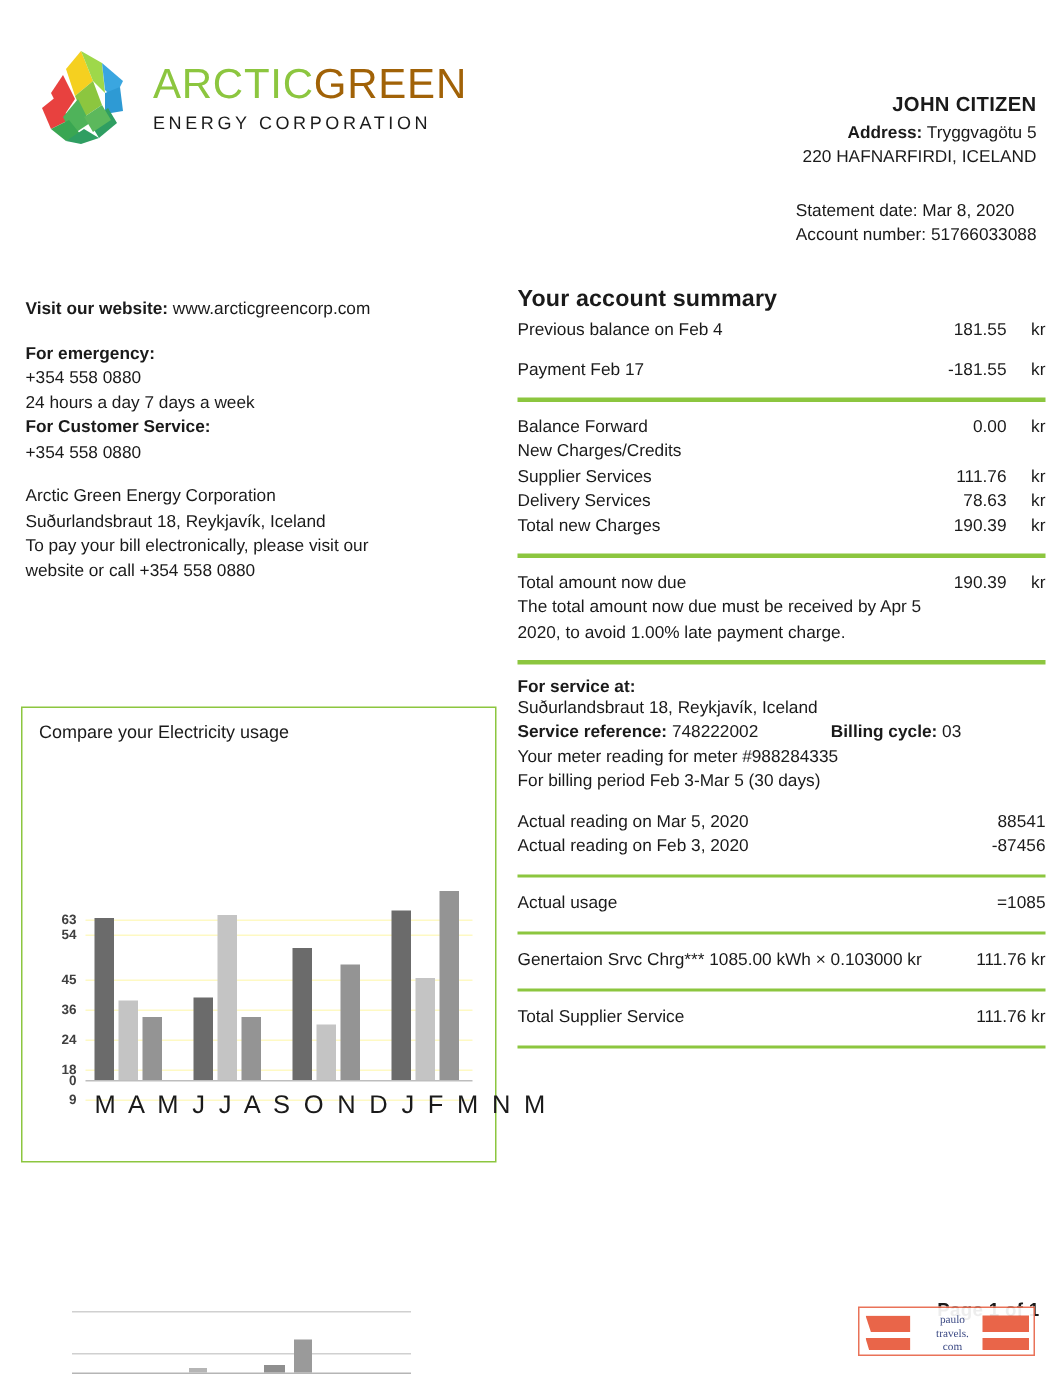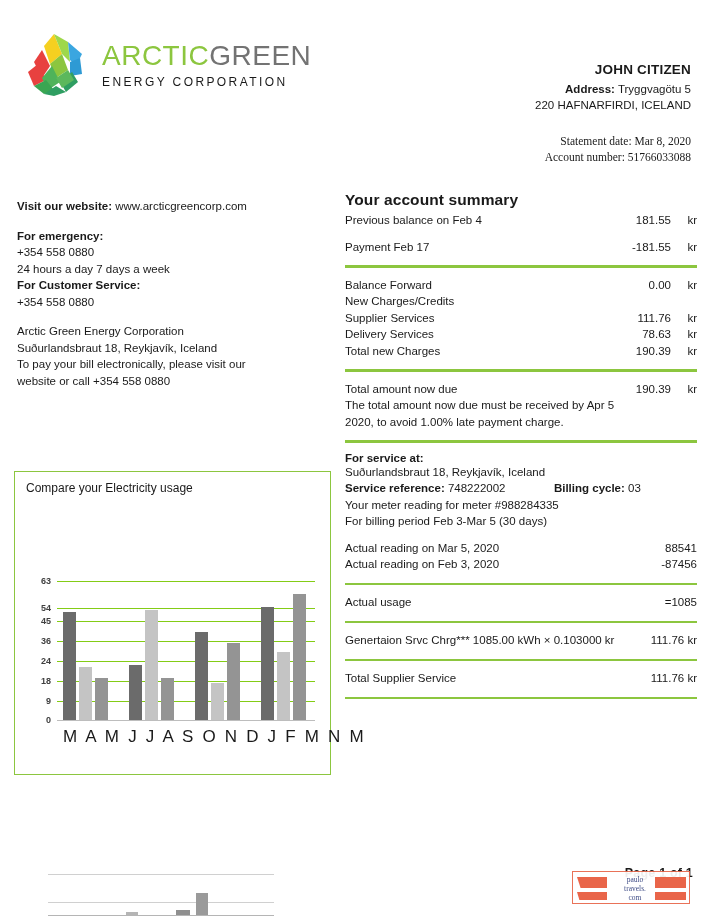--- a/index.html
+++ b/index.html
@@ -46,21 +46,21 @@
   .logo-type {
     margin-left: 6px;
   }
   .logo-line1 {
     font-size: 28px;
     letter-spacing: 0.5px;
     line-height: 1;
     white-space: nowrap;
   }
   .logo-line1 .lt-arctic { color: #8cc63f; }
-  .logo-line1 .lt-green { color: #737373; }
+  .logo-line1 .lt-green { color: #a16207; }
   .logo-line2 {
     font-size: 12px;
     letter-spacing: 2.4px;
     color: #1a1a1a;
     line-height: 1;
     margin-top: 6px;
     white-space: nowrap;
   }
 
   .customer {
@@ -75,24 +75,23 @@
     font-size: 13.5px;
     font-weight: bold;
     letter-spacing: 0.2px;
     margin-bottom: 3px;
   }
   .customer .lbl { font-weight: bold; }
   .stmt-block {
     position: absolute;
     right: 16px;
     top: 133px;
-    text-align: right;
+    text-align: left;
     font-size: 11.5px;
     line-height: 16px;
-    font-family: Liberation Serif, serif;
   }
 
   
   .left-col {
     position: absolute;
     left: 17px;
     top: 198px;
     width: 315px;
     font-size: 11.5px;
     line-height: 16.5px;
@@ -152,21 +151,22 @@
     left: 32px;
     top: 6px;
     width: 258px;
     height: 140px;
   }
   .gridline {
     position: absolute;
     left: 0;
     width: 100%;
     height: 1px;
-    background: #84cc16;
+    background: #fef9c3;
+    margin-top: 32px;
   }
   .axis-base {
     position: absolute;
     left: 0;
     bottom: 0;
     width: 100%;
     height: 1px;
     background: #bdbdbd;
   }
   .ylabel {
@@ -397,21 +397,21 @@
 
   <div class="usage-box">
     <div class="usage-title">Compare your Electricity usage</div>
 
     <div class="chart">
       <div class="chart-plot">
 
         <div class="gridline" style="top:0px;">
             <span class="ylabel">63</span>
           </div>
-        <div class="gridline" style="top:27px;">
+        <div class="gridline" style="top:10px;">
             <span class="ylabel">54</span>
           </div>
         <div class="gridline" style="top:40px;">
             <span class="ylabel">45</span>
           </div>
         <div class="gridline" style="top:60px;">
             <span class="ylabel">36</span>
           </div>
         <div class="gridline" style="top:80px;">
             <span class="ylabel">24</span>

